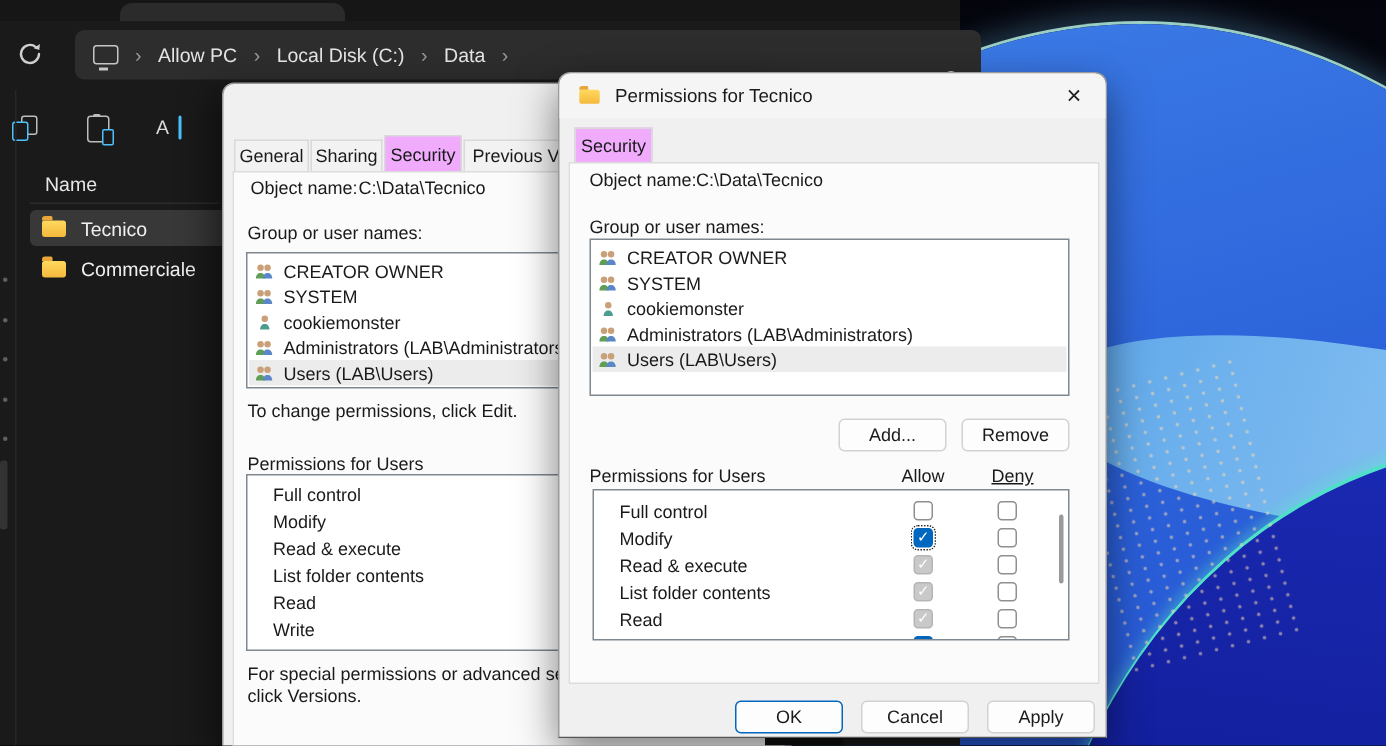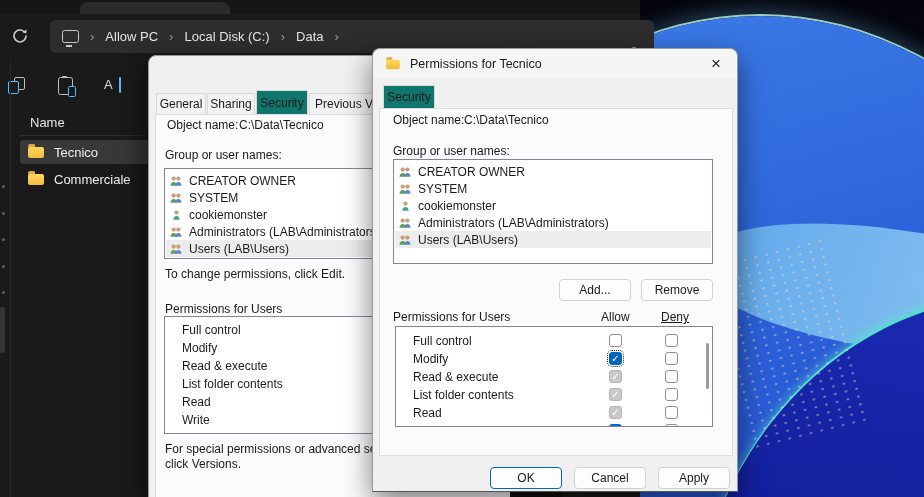--- a/index.html
+++ b/index.html
@@ -57,21 +57,21 @@
   
   .folder{position:relative;width:16px;height:11px;border-radius:1.5px 2px 2px 2px;background:linear-gradient(180deg,#ffd95e 0%,#f4b93c 100%);flex:0 0 auto;}
   .folder::before{content:"";position:absolute;top:-3px;left:0;width:7px;height:3px;border-radius:2px 1px 0 0;background:#e9a63a;}
   .folder.sm{transform:scale(.85);}
   
   .dlg{position:absolute;background:#f0f0f0;border:1px solid #9a9a9a;border-radius:8px 8px 0 0;box-sizing:border-box;color:#1a1a1a;font-size:12px;}
   .dlg-title{position:absolute;left:0;top:0;right:0;height:30px;display:flex;align-items:center;gap:9px;padding-left:12px;border-radius:8px 8px 0 0;}
   .dlg-title .t{font-size:12.5px;}
   .panel{position:absolute;background:#fbfbfb;border:1px solid #dcdcdc;box-sizing:border-box;}
   .tabbtn{position:absolute;box-sizing:border-box;background:#f2f2f2;border:1px solid #d9d9d9;border-bottom:none;font-size:12px;display:flex;align-items:center;justify-content:center;}
-  .tabbtn.active{background:#0f766e;z-index:3;}
+  .tabbtn.active{background:#f0abfc;z-index:3;}
   .lbl{position:absolute;white-space:nowrap;text-align:center;}
   .listbox{position:absolute;background:#fff;border:1px solid #7f8790;box-sizing:border-box;overflow:hidden;}
   .urow{position:absolute;left:1px;right:1px;height:17px;display:flex;align-items:center;gap:5px;padding-left:3px;white-space:nowrap;}
   .urow.sel{background:#ececec;}
   .prow{position:absolute;left:1px;right:1px;height:18px;}
   .prow .nm{position:absolute;left:16px;top:2px;white-space:nowrap;}
   .btn{position:absolute;box-sizing:border-box;width:72px;height:22px;background:#fdfdfd;border:1px solid #d2d2d2;border-radius:4px;font-size:12px;display:flex;align-items:center;justify-content:center;}
   .btn.def{border:1.5px solid #0067c0;}
   .cb{position:absolute;width:13px;height:13px;box-sizing:border-box;border:1px solid #8f8f8f;border-radius:3px;background:#fff;top:2px;}
   .cb.checked{background:#0067c0;border-color:#0067c0;}

